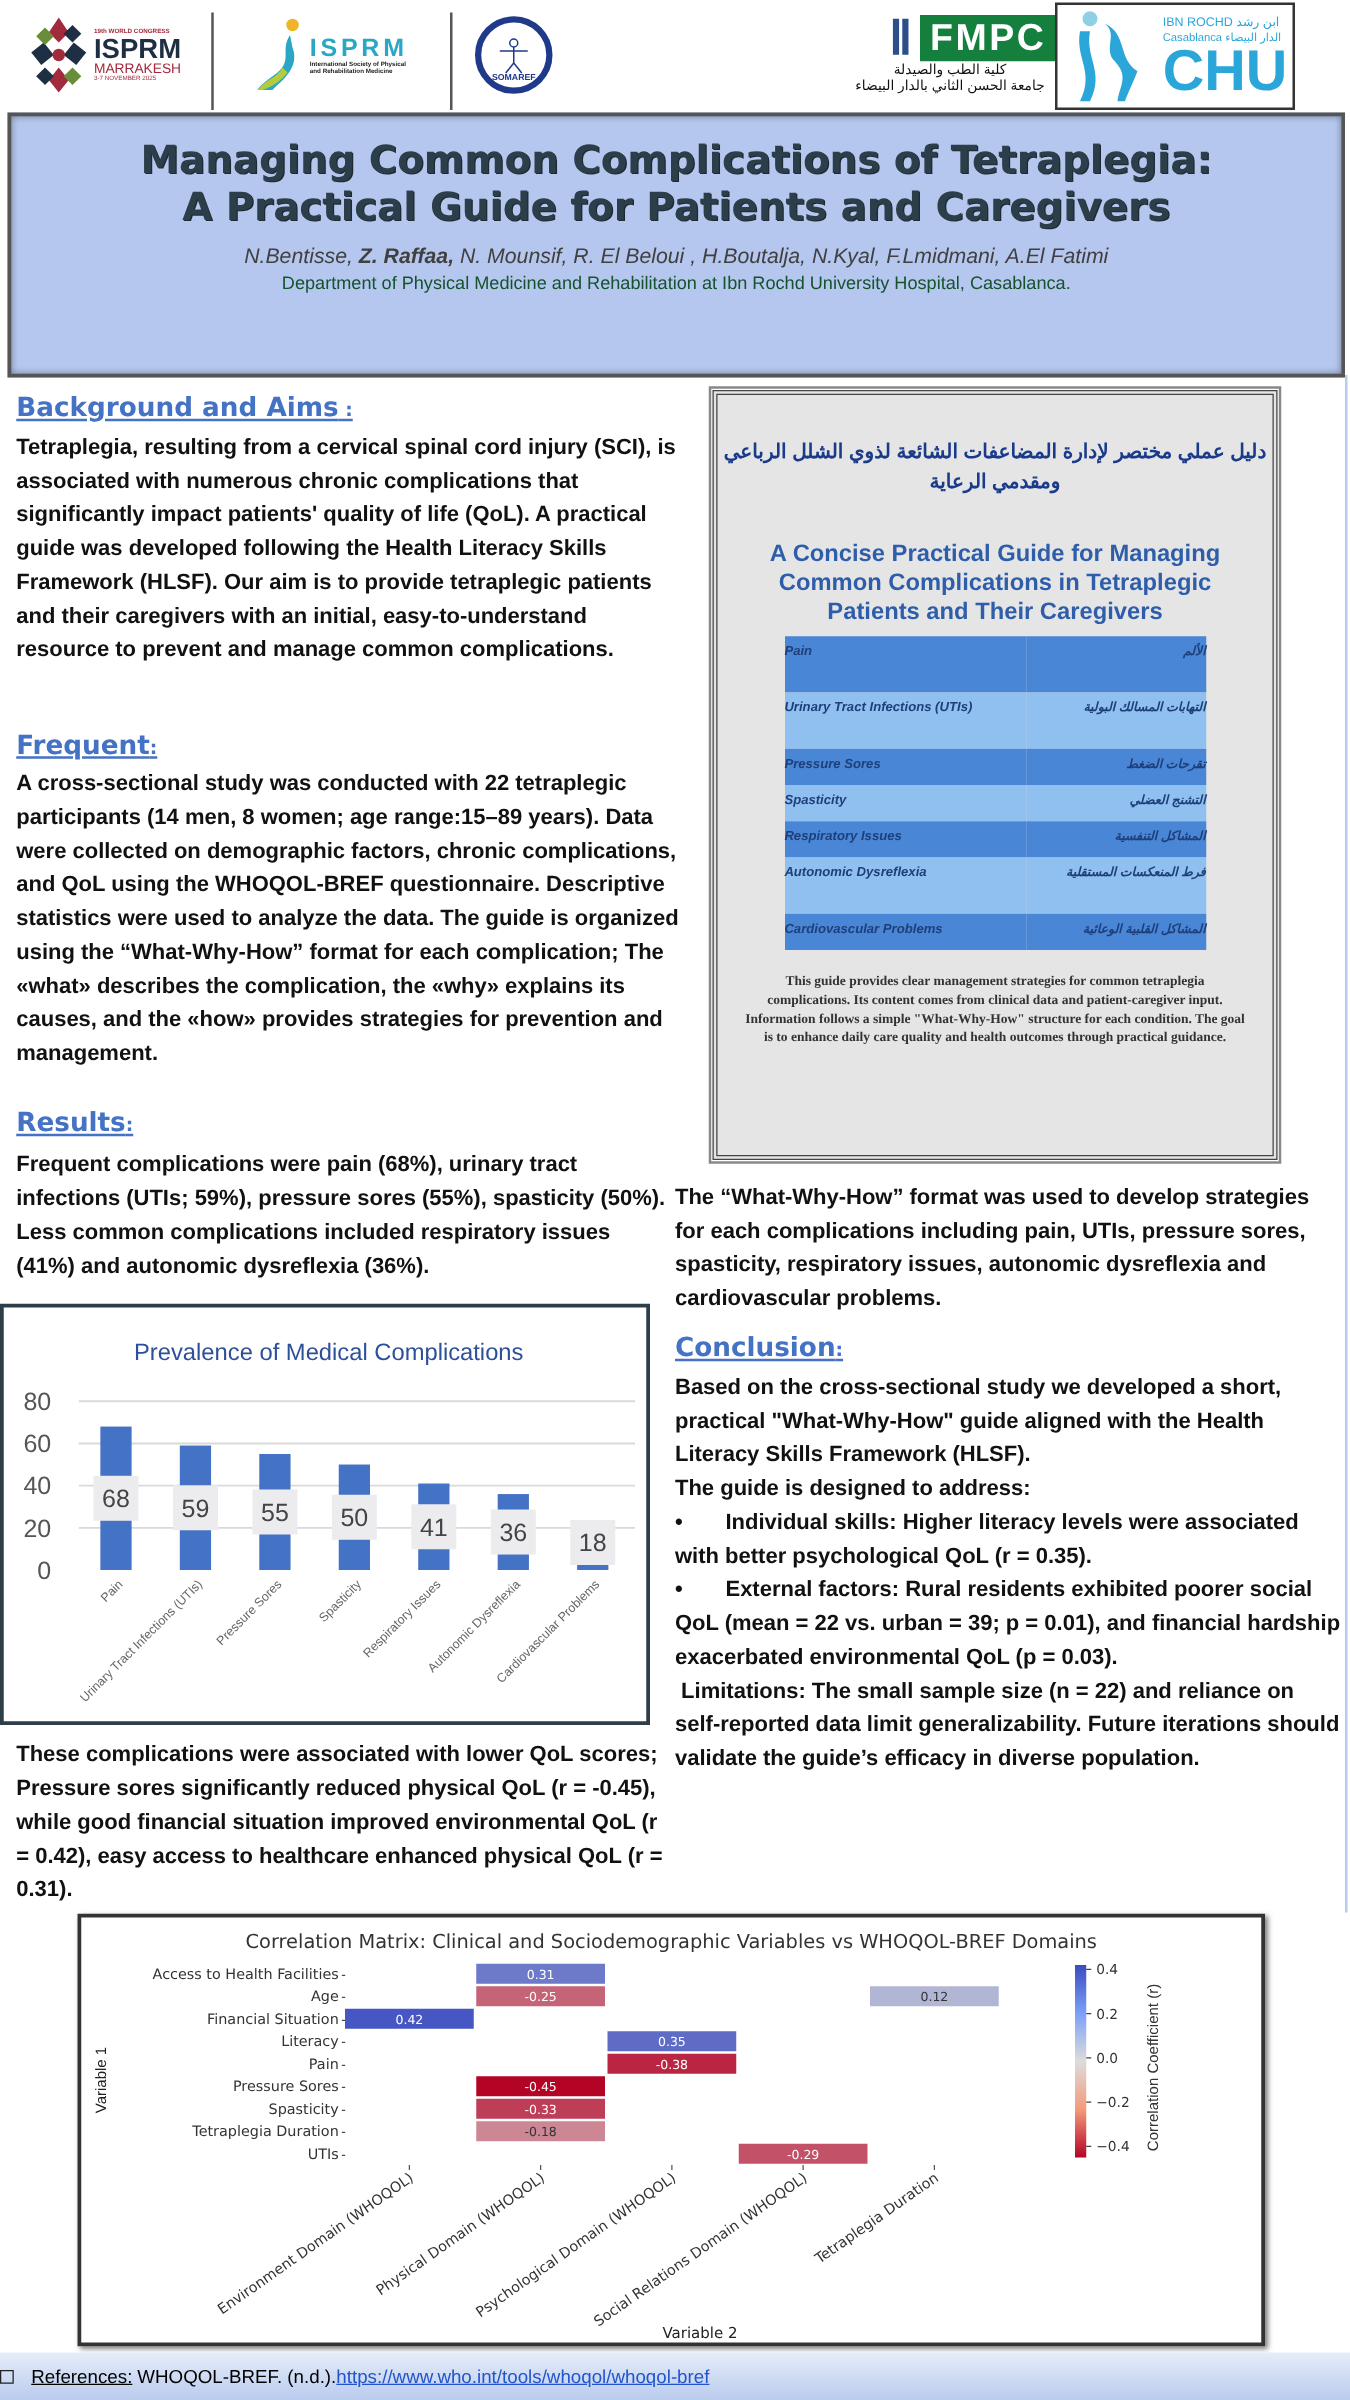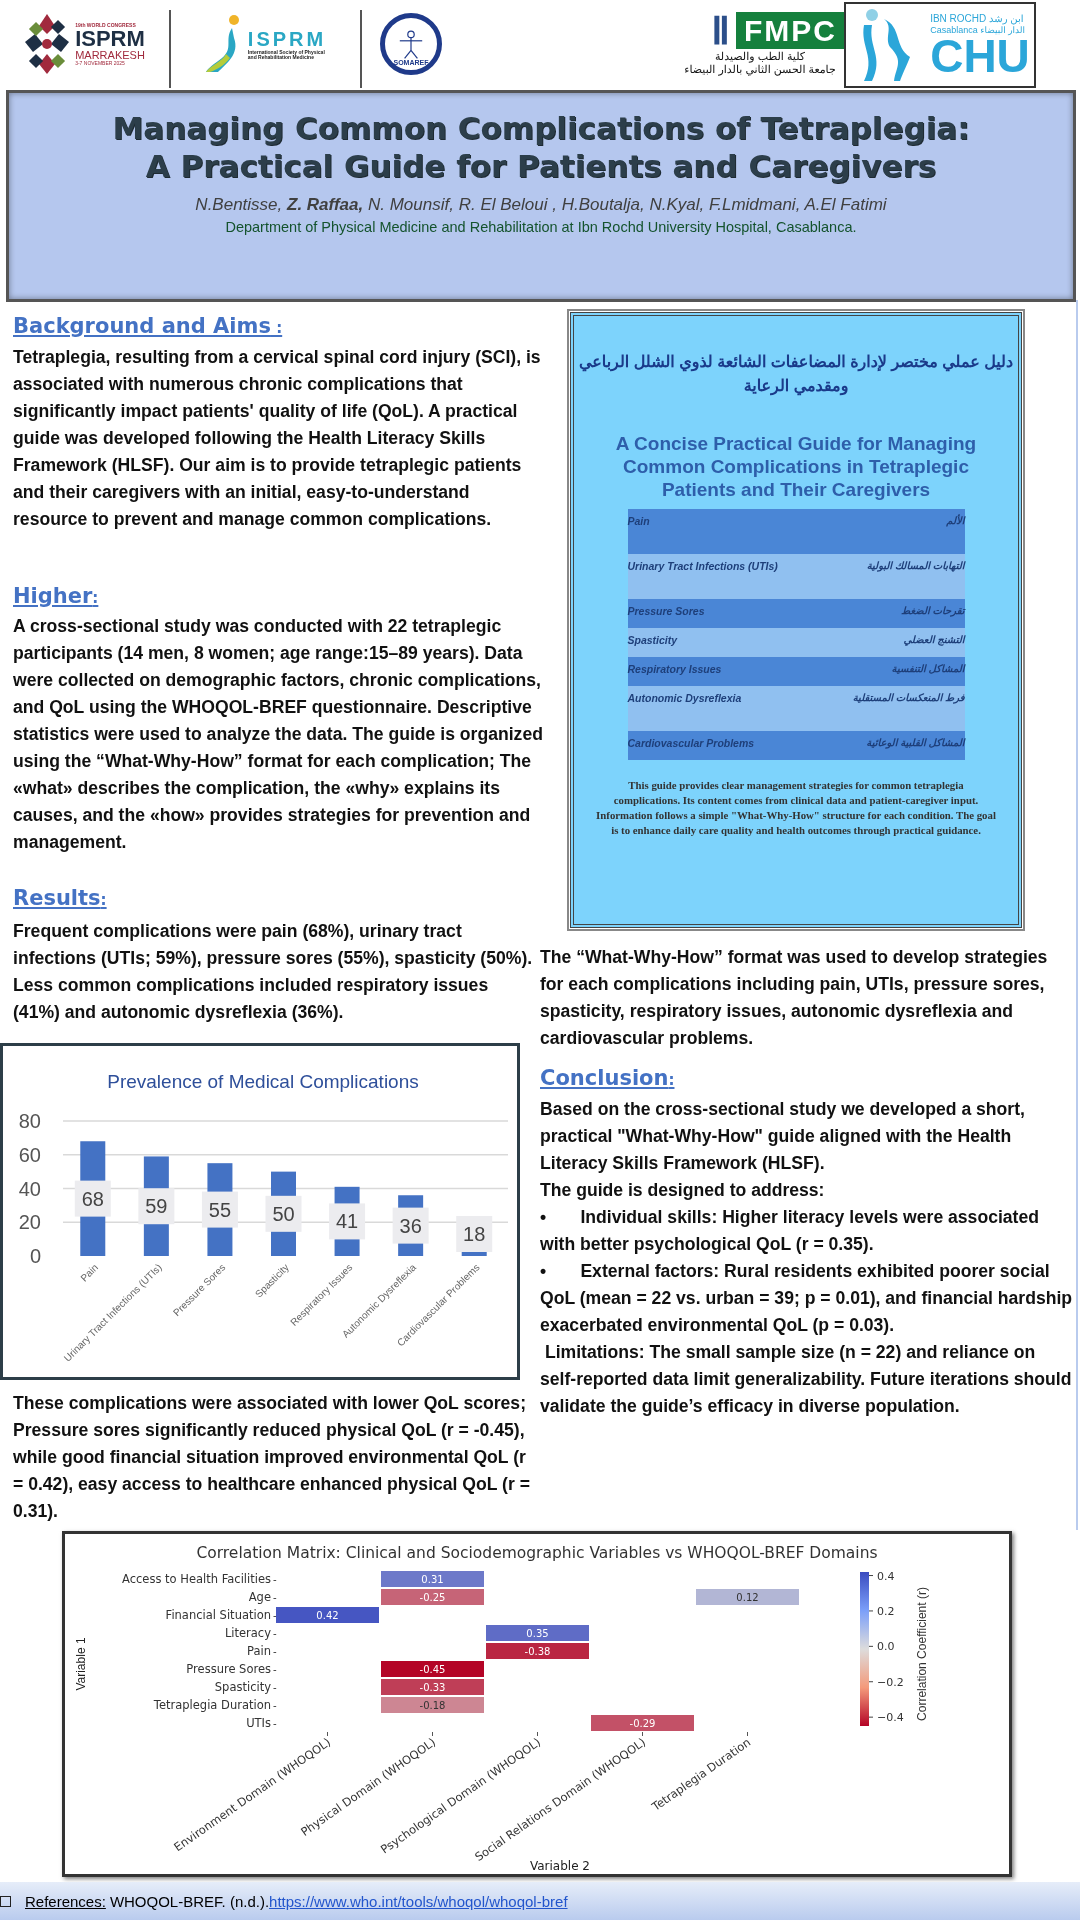--- a/index.html
+++ b/index.html
@@ -46,21 +46,21 @@
   .banner .authors b { font-weight: bold; }
   .banner .affil { font-size: 14.5px; margin-top: 4px; color: #14532d; }
 
   
   .section-h { position: absolute; font-family: "DejaVu Sans", sans-serif; font-size: 21px; font-weight: bold;
                color: #4472c4; text-decoration: underline; }
   .section-h .colon { font-size: 15px; }
   .para { position: absolute; font-family: "Liberation Sans", sans-serif; font-weight: bold; font-size: 17.6px; line-height: 27px; color: #111; }
 
   
-  .guide { position: absolute; left: 570px; top: 312px; width: 452px; height: 616px; background: #7dd3fc;
+  .guide { position: absolute; left: 570px; top: 312px; width: 452px; height: 616px; background: #e5e5e5;
            border: 4px double #444; outline: 2px solid #888; outline-offset: 1px; }
   .guide .ar-title { text-align: center; font-size: 16px; font-weight: bold; color: #1a3a8a; margin-top: 34px; line-height: 24px; direction: rtl; }
   .guide .en-title { text-align: center; font-size: 19px; font-weight: bold; color: #2e5eaa; margin-top: 34px; line-height: 23px; padding: 0 18px; }
   .guide table { border-collapse: collapse; width: 337px; margin: 8px auto 0 auto; }
   .guide td { font-size: 10.5px; font-style: italic; font-weight: bold; color: #1e3f7a; padding: 6px 0 0 0; vertical-align: top; }
   .guide td.ar { direction: rtl; text-align: right; font-size: 10px; }
   .guide tr.dark { background: #4a86d6; }
   .guide tr.light { background: #90c0f0; }
   .guide .desc { font-family: "Liberation Serif", serif; font-weight: bold; font-size: 10.8px; color: #333; text-align: center; line-height: 15px; margin: 18px 20px 0 20px; }
 
@@ -161,21 +161,21 @@
 </div>
 
 <div class="right-rule"></div>
 
 <div class="section-h" style="left:13px; top:314px;">
   <span>Background and Aims</span><span class="colon"> :</span>
 </div>
 <div class="para" style="left:13px; top:344px; width:530px;">Tetraplegia, resulting from a cervical spinal cord injury (SCI), is associated with numerous chronic complications that significantly impact patients' quality of life (QoL). A practical guide was developed following the Health Literacy Skills Framework (HLSF). Our aim is to provide tetraplegic patients and their caregivers with an initial, easy-to-understand resource to prevent and manage common complications.</div>
 
 <div class="section-h" style="left:13px; top:584px;">
-  <span>Higher</span><span class="colon">:</span>
+  <span>Frequent</span><span class="colon">:</span>
 </div>
 <div class="para" style="left:13px; top:613px; width:540px;">A cross-sectional study was conducted with 22 tetraplegic participants (14 men, 8 women; age range:15–89 years). Data were collected on demographic factors, chronic complications, and QoL using the WHOQOL-BREF questionnaire. Descriptive statistics were used to analyze the data. The guide is organized using the “What-Why-How” format for each complication; The «what» describes the complication, the «why» explains its causes, and the «how» provides strategies for prevention and management.</div>
 
 <div class="section-h" style="left:13px; top:886px;">
   <span>Results</span><span class="colon">:</span>
 </div>
 <div class="para" style="left:13px; top:918px; width:525px;">Frequent complications were pain (68%), urinary tract infections (UTIs; 59%), pressure sores (55%), spasticity (50%). Less common complications included respiratory issues (41%) and autonomic dysreflexia (36%).</div>
 
 <div class="barchart">
   <svg id="barsvg" width="514" height="331">

